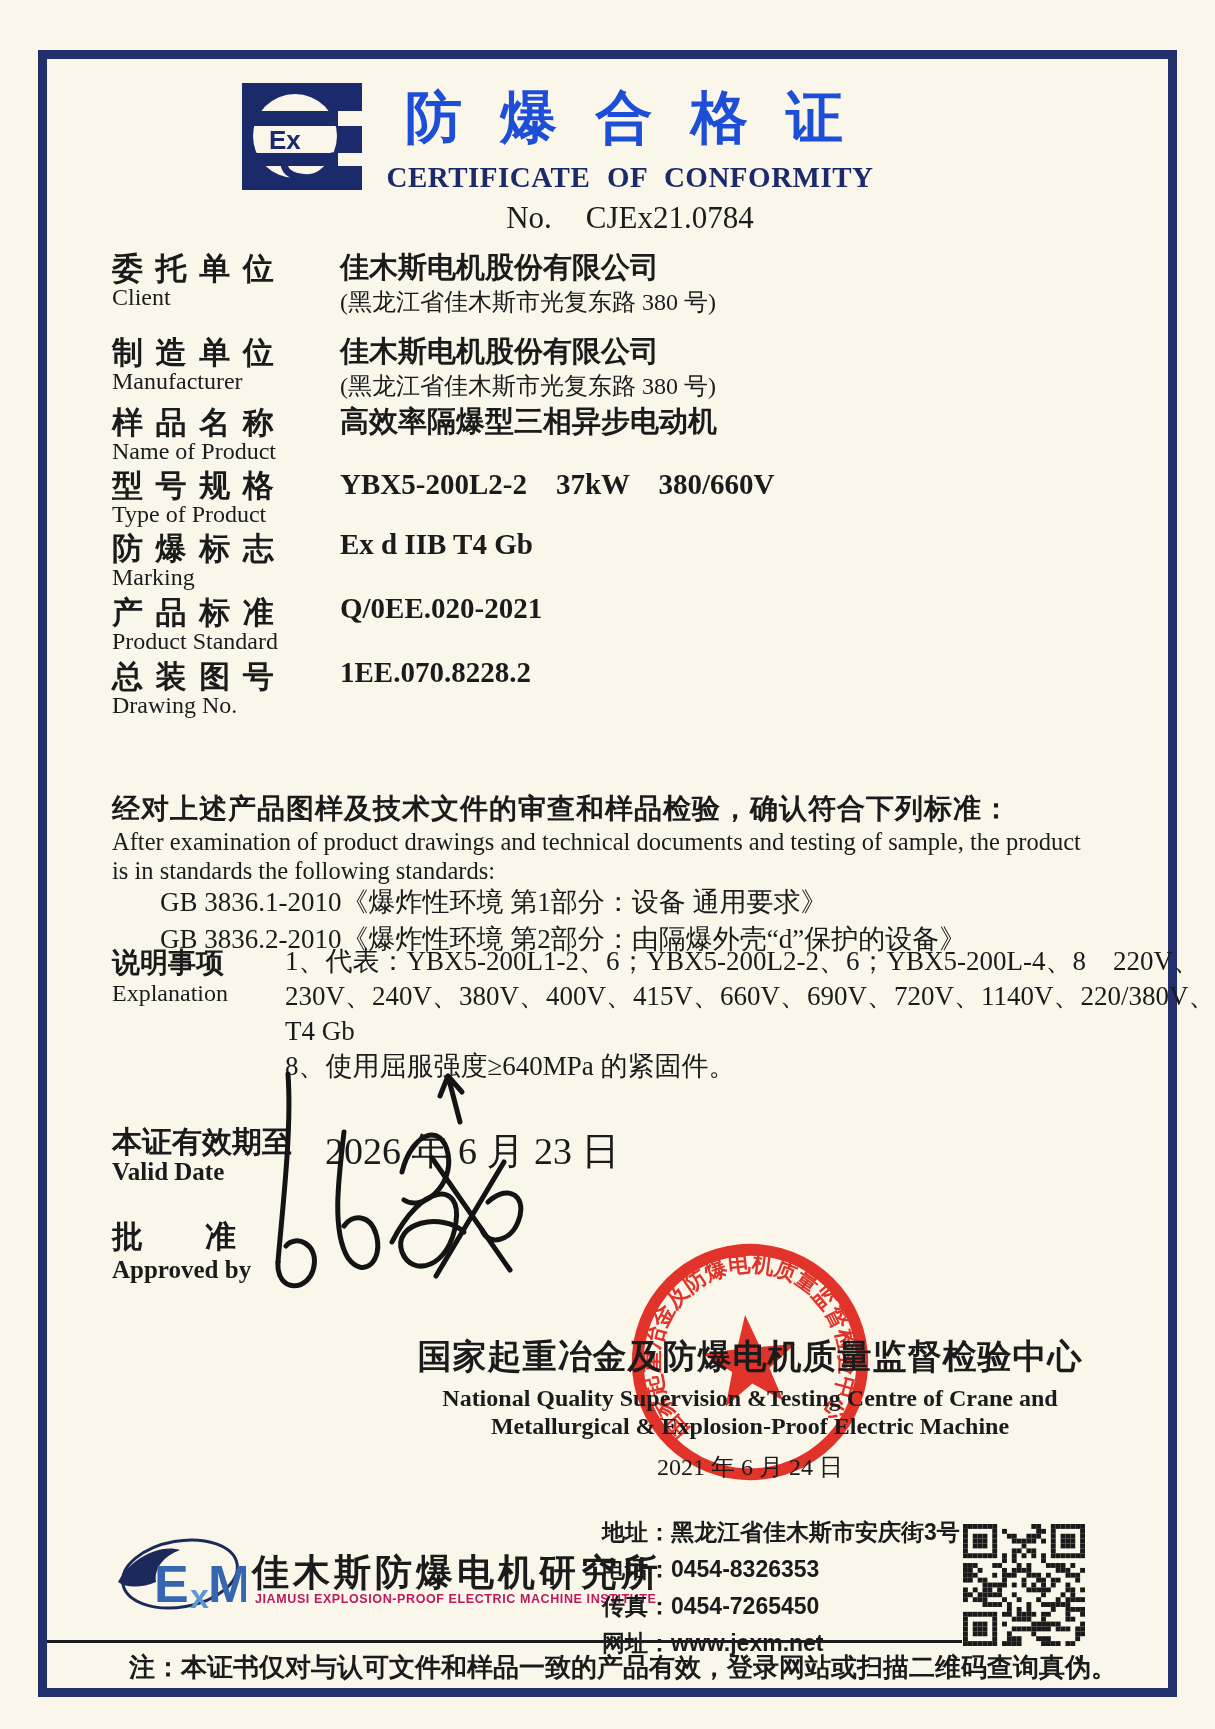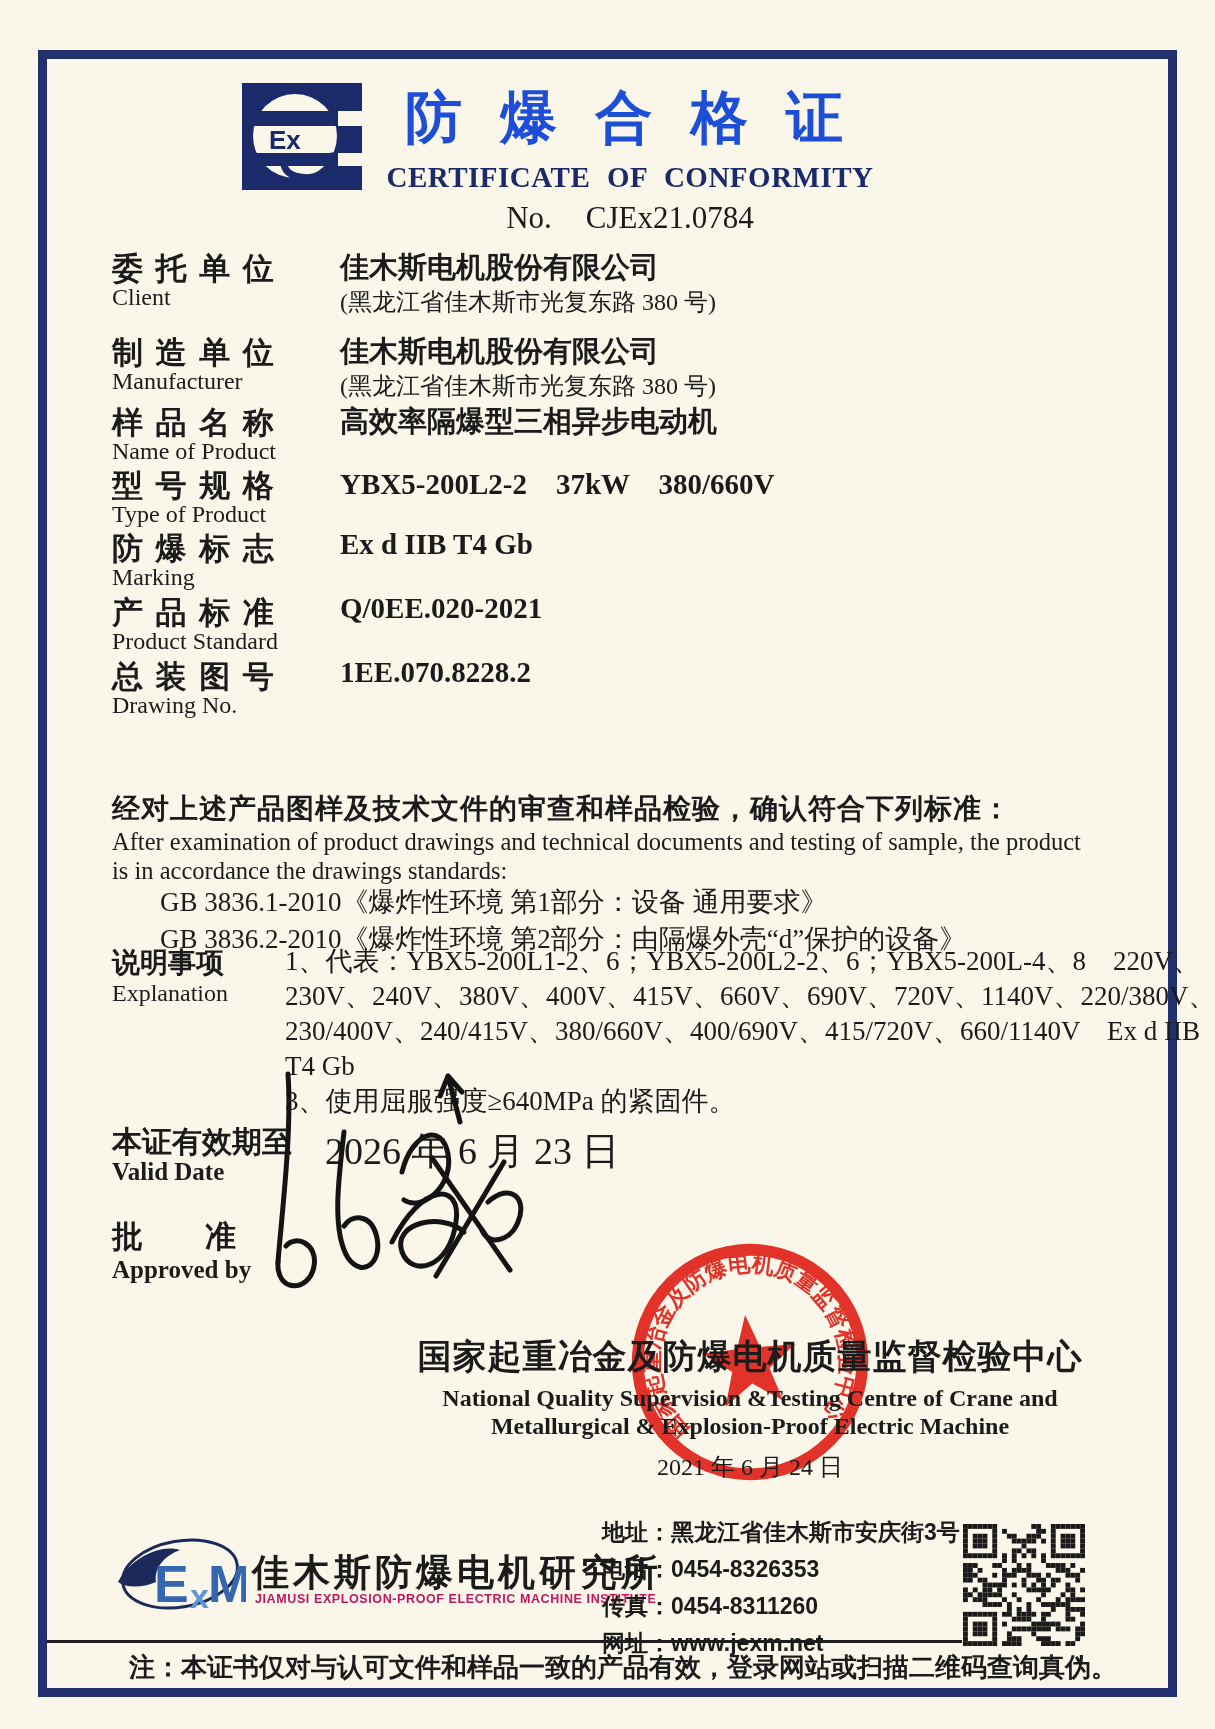--- a/index.html
+++ b/index.html
@@ -128,32 +128,31 @@
 <div class="abs f-label-cn" style="top:592px">产 品 标 准</div>
 <div class="abs f-label-en" style="top:628px">Product Standard</div>
 <div class="abs f-value" style="top:592px">Q/0EE.020-2021</div>
 
 <div class="abs f-label-cn" style="top:656px">总 装 图 号</div>
 <div class="abs f-label-en" style="top:692px">Drawing No.</div>
 <div class="abs f-value" style="top:656px">1EE.070.8228.2</div>
 
 <div class="abs statement-cn">经对上述产品图样及技术文件的审查和样品检验，确认符合下列标准：</div>
 <div class="abs statement-en1">After examination of product drawings and technical documents and testing of sample, the product</div>
-<div class="abs statement-en2">is in accordance the drawings standards:</div>
+<div class="abs statement-en2">is in standards the following standards:</div>
 <div class="abs standard-1">GB 3836.1-2010《爆炸性环境 第1部分：设备 通用要求》</div>
 <div class="abs standard-2">GB 3836.2-2010《爆炸性环境 第2部分：由隔爆外壳“d”保护的设备》</div>
 
 <div class="abs expl-label-cn">说明事项</div>
 <div class="abs expl-label-en">Explanation</div>
 <div class="abs expl-lines">
   <div>1、代表：YBX5-200L1-2、6；YBX5-200L2-2、6；YBX5-200L-4、8　220V、</div>
   <div>230V、240V、380V、400V、415V、660V、690V、720V、1140V、220/380V、</div>
-  <div>230/400V、240/415V、380/660V、400/690V、415/720V、660/1140V　Ex d IIB</div>
   <div>T4 Gb</div>
-  <div>3、使用屈服强度≥640MPa 的紧固件。</div>
+  <div>8、使用屈服强度≥640MPa 的紧固件。</div>
 </div>
 
 <div class="abs valid-label-cn">本证有效期至</div>
 <div class="abs valid-label-en">Valid Date</div>
 <div class="abs valid-value">2026 年 6 月 23 日</div>
 
 <div class="abs approve-label-cn">批　　准</div>
 <div class="abs approve-label-en">Approved by</div>
 
 <svg class="abs seal" viewBox="0 0 260 260">
@@ -195,21 +194,21 @@
   <text x="40" y="76" font-size="52" font-weight="bold" fill="#3567b0" font-family="Liberation Sans, DejaVu Sans, sans-serif">E</text>
   <text x="76" y="82" font-size="34" font-weight="bold" fill="#5b97d4" font-family="Liberation Sans, DejaVu Sans, sans-serif">x</text>
   <text x="94" y="76" font-size="52" font-weight="bold" fill="#3567b0" font-family="Liberation Sans, DejaVu Sans, sans-serif">M</text>
 </svg>
 <div class="abs inst-cn">佳木斯防爆电机研究所</div>
 <div class="abs inst-en">JIAMUSI EXPLOSION-PROOF ELECTRIC MACHINE INSTITUTE</div>
 
 <div class="abs contacts">
   <div class="row"><span>地址：</span><span>黑龙江省佳木斯市安庆街3号</span></div>
   <div class="row"><span>电话：</span><span>0454-8326353</span></div>
-  <div class="row"><span>传真：</span><span>0454-8311260</span></div>
+  <div class="row"><span>传真：</span><span>0454-7265450</span></div>
   <div class="row"><span>网址：</span><span>www.jexm.net</span></div>
 </div>
 
 <svg class="abs qr" id="qr-svg" viewBox="0 0 125 125">
     <rect x="0" y="0" width="125" height="125" fill="#faf6ea"></rect>
     <rect x="0" y="0" width="5" height="5" fill="#1a1a1a"></rect>
     <rect x="5" y="0" width="5" height="5" fill="#1a1a1a"></rect>
     <rect x="10" y="0" width="5" height="5" fill="#1a1a1a"></rect>
     <rect x="15" y="0" width="5" height="5" fill="#1a1a1a"></rect>
     <rect x="20" y="0" width="5" height="5" fill="#1a1a1a"></rect>

